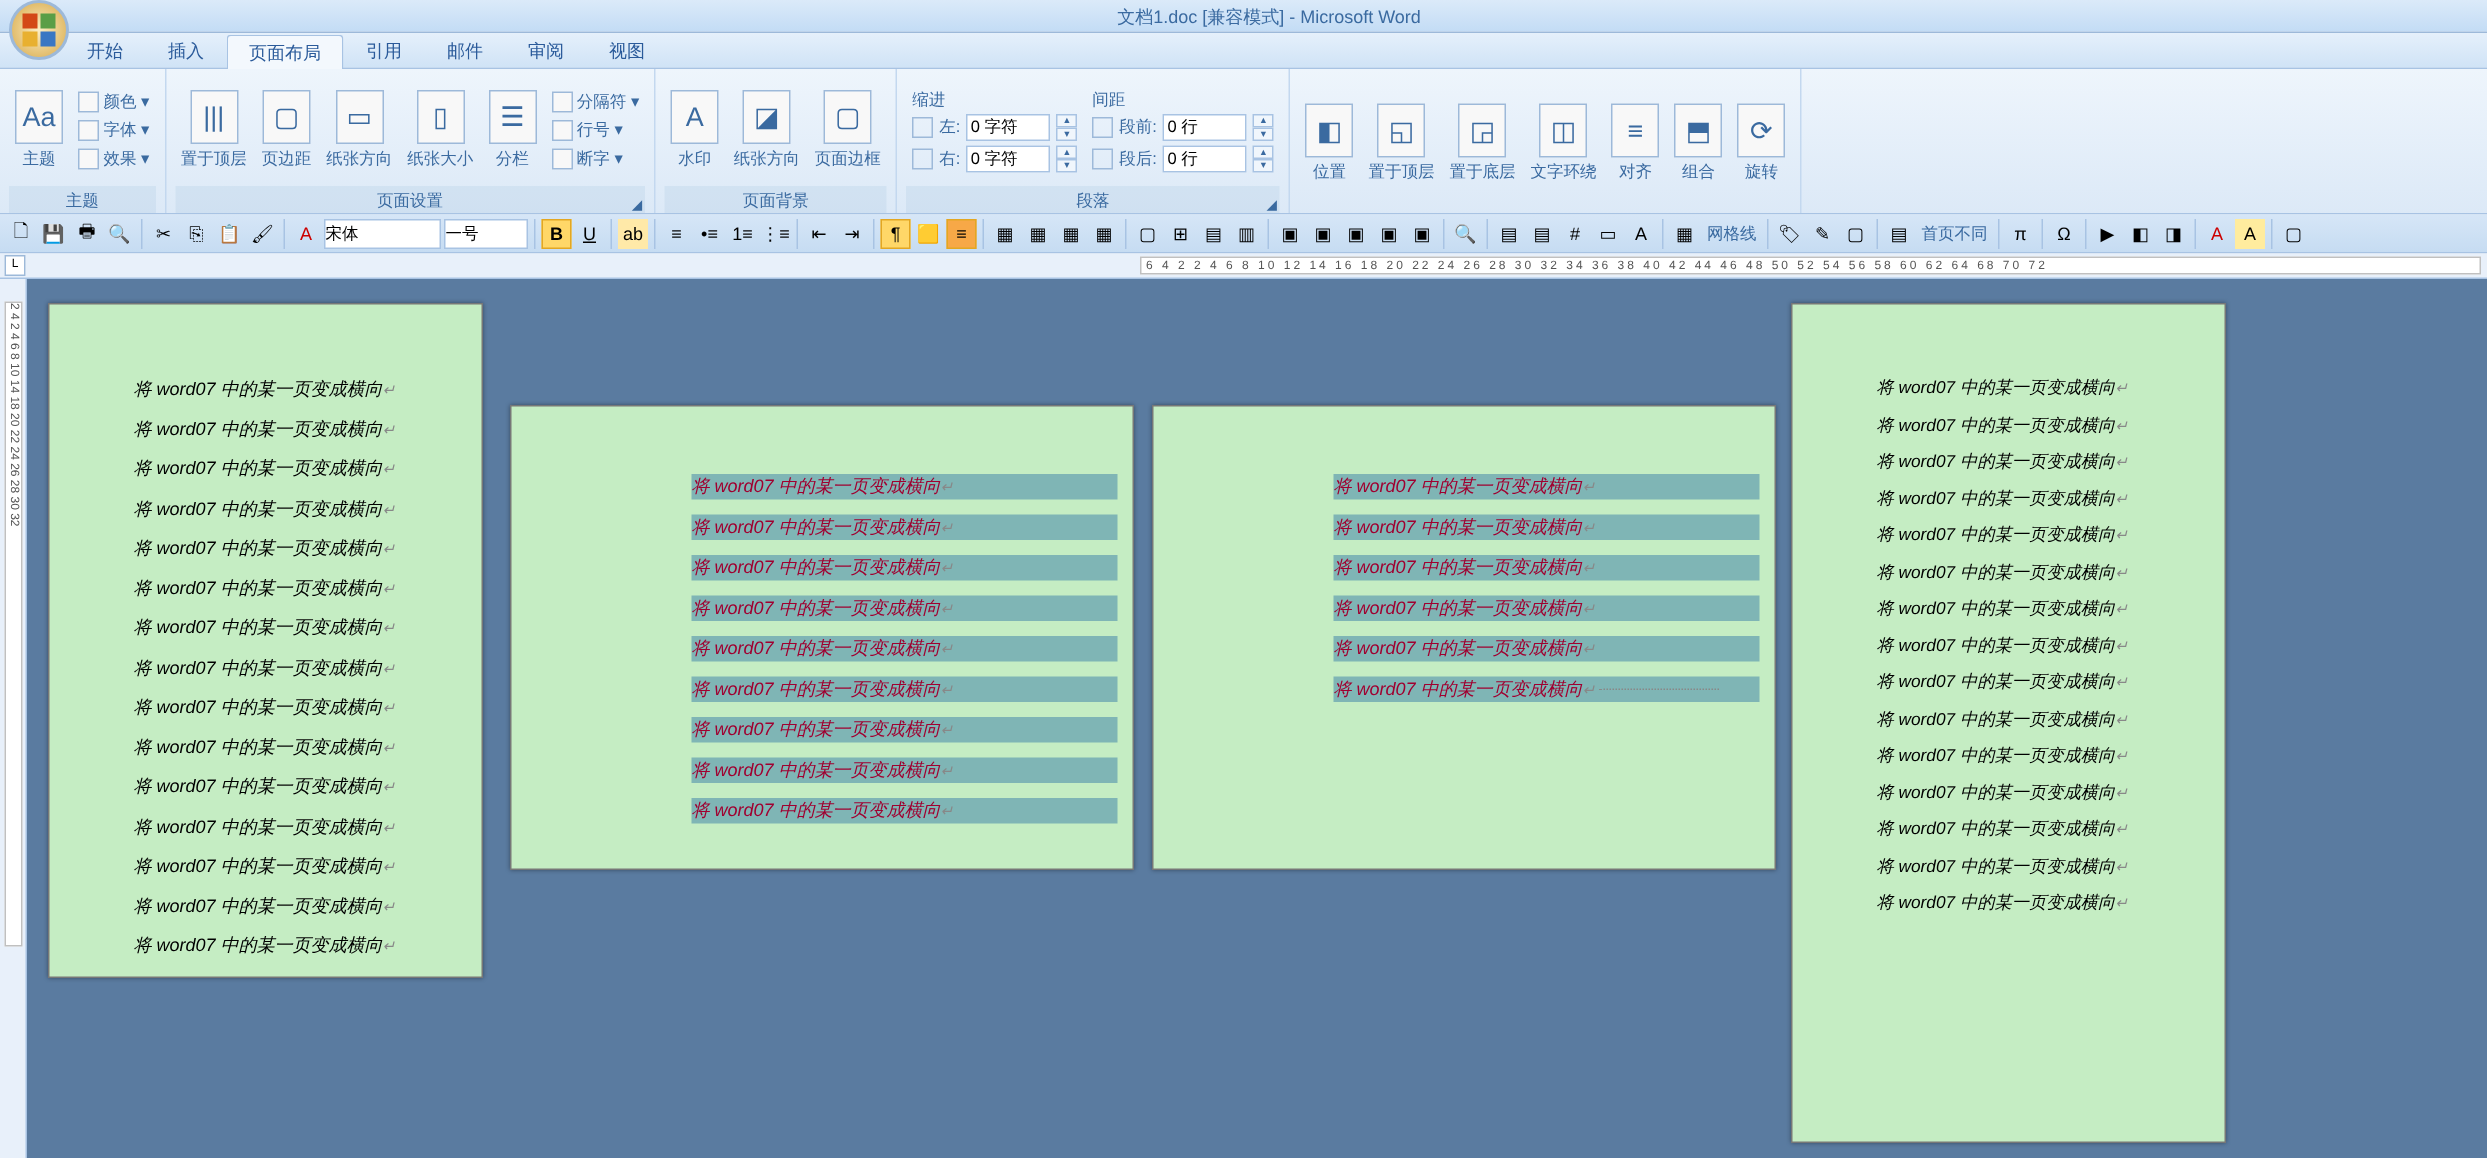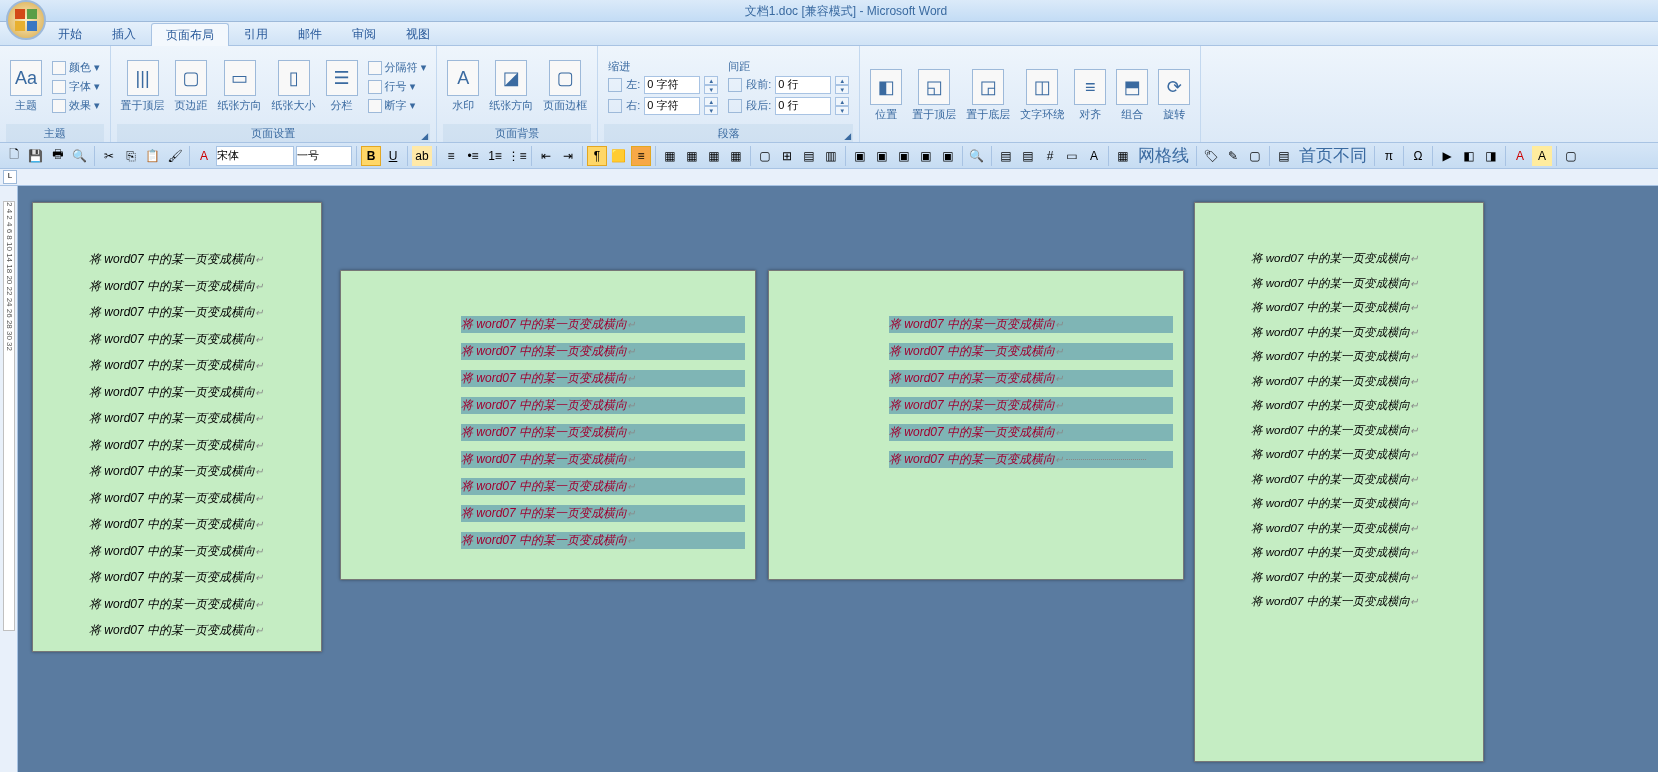--- a/index.html
+++ b/index.html
@@ -27,21 +27,21 @@
 .spin-row input { width:56px; height:18px; font-size:11px; border:1px solid #a8c3e3; padding:0 2px; }
 .spin-row .spinner { width:14px; display:flex; flex-direction:column; }
 .spin-row .spinner div { border:1px solid #a8c3e3; height:9px; font-size:7px; text-align:center; line-height:7px; background:#f0f6fc; cursor:pointer; }
 .spin-head { font-size:11px; color:#3a6aa0; padding:0 4px 2px 4px; }
 
 .qat { height: 26px; background: linear-gradient(#d6e6f7, #c6dcf2); border-bottom:1px solid #a8c3e3; display:flex; align-items:center; padding:0 4px; gap:2px; }
 .qat .qbtn { width:20px; height:20px; border:1px solid transparent; display:flex; align-items:center; justify-content:center; font-size:12px; cursor:pointer; }
 .qat .qbtn.on { background:#ffd768; border-color:#e3a722; }
 .qat .sep { width:1px; height:20px; background:#a8c3e3; margin:0 2px; }
 .qat select,.qat input { height:20px; font-size:11px; border:1px solid #a8c3e3; background:#fff; }
-.qat .txt { font-size:17px; color:#3a6aa0; padding:0 3px; }
+.qat .txt { font-size:11px; color:#3a6aa0; padding:0 3px; }
 
 .ruler-bar { height:17px; background:#e8f0fa; border-bottom:1px solid #a8c3e3; position:relative; }
 .ruler-l { position:absolute; left:3px; top:1px; width:14px; height:14px; border:1px solid #9db9d9; background:#fff; font-size:8px; text-align:center; }
 .ruler-h { position:absolute; right:4px; left:760px; top:2px; height:12px; background:#fff; border:1px solid #c0c0c0; }
 .ruler-h .ticks { position:absolute; inset:0; font-size:8px; color:#555; letter-spacing:2px; padding-left:3px; white-space:nowrap; overflow:hidden; }
 
 .workspace { position:absolute; left:0; right:0; top:186px; bottom:0; background:#5a7ba0; display:flex; }
 .vruler { width:18px; background:#e8f0fa; border-right:1px solid #a8c3e3; }
 .vruler .vstrip { margin:15px 3px; width:12px; background:#fff; border:1px solid #c0c0c0; height:430px; font-size:8px; color:#555; writing-mode:vertical-rl; text-align:left; }
 .canvas { flex:1; position:relative; overflow:hidden; }
@@ -332,20 +332,23 @@
   <div class="qbtn">◨</div>
   <div class="sep"></div>
   <div class="qbtn" style="color:#c00">A</div>
   <div class="qbtn" style="background:#ffec9e">A</div>
   <div class="sep"></div>
   <div class="qbtn">▢</div>
 </div>
 
 <div class="ruler-bar">
   <div class="ruler-l">L</div>
+  <div class="ruler-h">
+      <div class="ticks">6 4 2   2 4 6 8 10 12 14 16 18 20 22 24 26 28 30 32 34 36 38 40 42 44 46 48 50 52 54 56 58 60 62 64    68 70 72</div>
+    </div>
 </div>
 
 <div class="workspace">
   <div class="vruler">
     <div class="vstrip">2   4   2 4 6 8 10 14 18 20 22 24 26 28 30 32</div>
   </div>
   <div class="canvas">
     <div class="page p1" id="page1">
         <div class="line">将 word07 中的某一页变成横向<span class="crlf">↵</span></div>
         <div class="line">将 word07 中的某一页变成横向<span class="crlf">↵</span></div>

